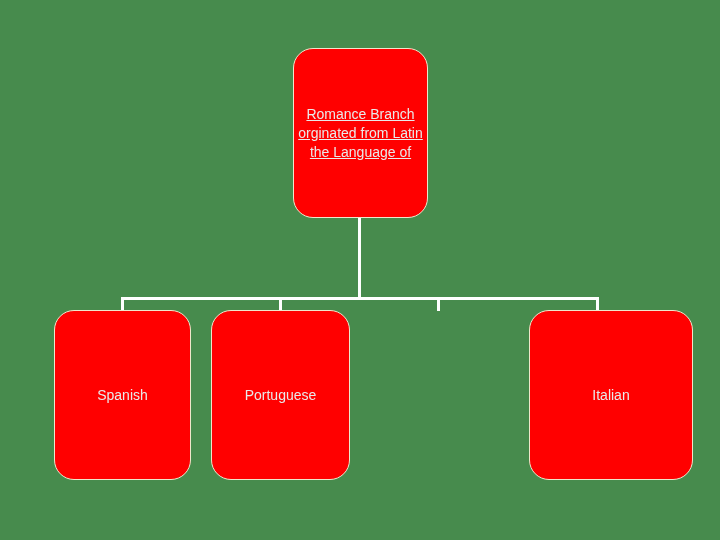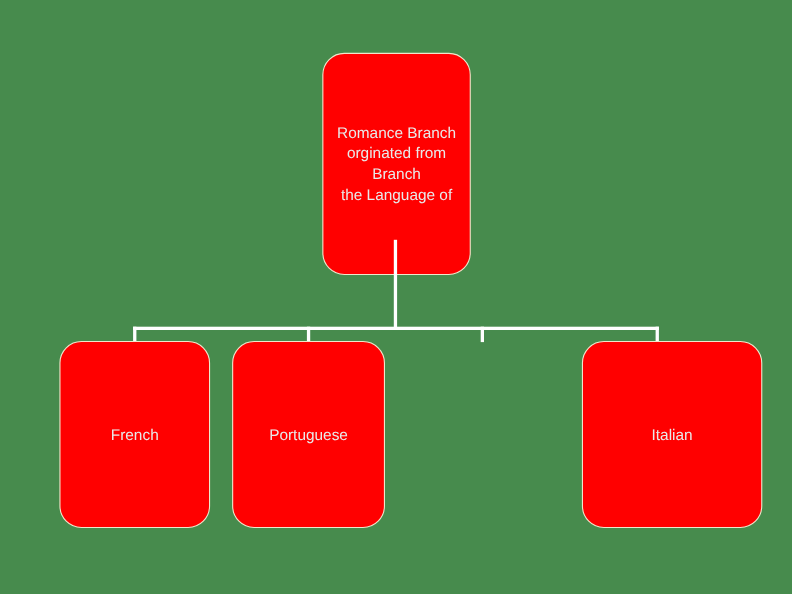--- a/index.html
+++ b/index.html
@@ -29,21 +29,22 @@
     justify-content: center;
     text-align: center;
     color: var(--text, #e9e9e9);
     font-size: 14px;
     line-height: 19px;
   }
   .node-root {
     left: 293px;
     top: 48px;
     width: 135px;
-    height: 202px;
+    height: 170px;
+    text-decoration: underline;
   }
   .node-root .line {
     display: block;
   }
   .node-child {
     top: 310px;
     height: 170px;
   }
   .node-spanish    { left: 54px;  width: 137px; }
   .node-portuguese { left: 211px; width: 139px; text-align: center; }
@@ -63,34 +64,34 @@
   .conn-stub-4 { left: 596px; }
 </style>
 </head>
 <body>
 
 <div class="slide">
 
   <div class="node node-root">
     <div>
       <span class="line">Romance Branch</span>
-      <span class="line">orginated from Branch</span>
+      <span class="line">orginated from Latin</span>
       <span class="line">the Language of</span>
     </div>
   </div>
 
   <div class="connector conn-root-v"></div>
   <div class="connector conn-h"></div>
   <div class="connector conn-stub conn-stub-1"></div>
   <div class="connector conn-stub conn-stub-2"></div>
   <div class="connector conn-stub conn-stub-3"></div>
   <div class="connector conn-stub conn-stub-4"></div>
 
   <div class="node node-child node-spanish">
-    <span>French</span>
+    <span>Spanish</span>
   </div>
   <div class="node node-child node-portuguese">
     <span>Portuguese</span>
   </div>
   <div class="node node-child node-italian">
     <span>Italian</span>
   </div>
 
 </div>
 

